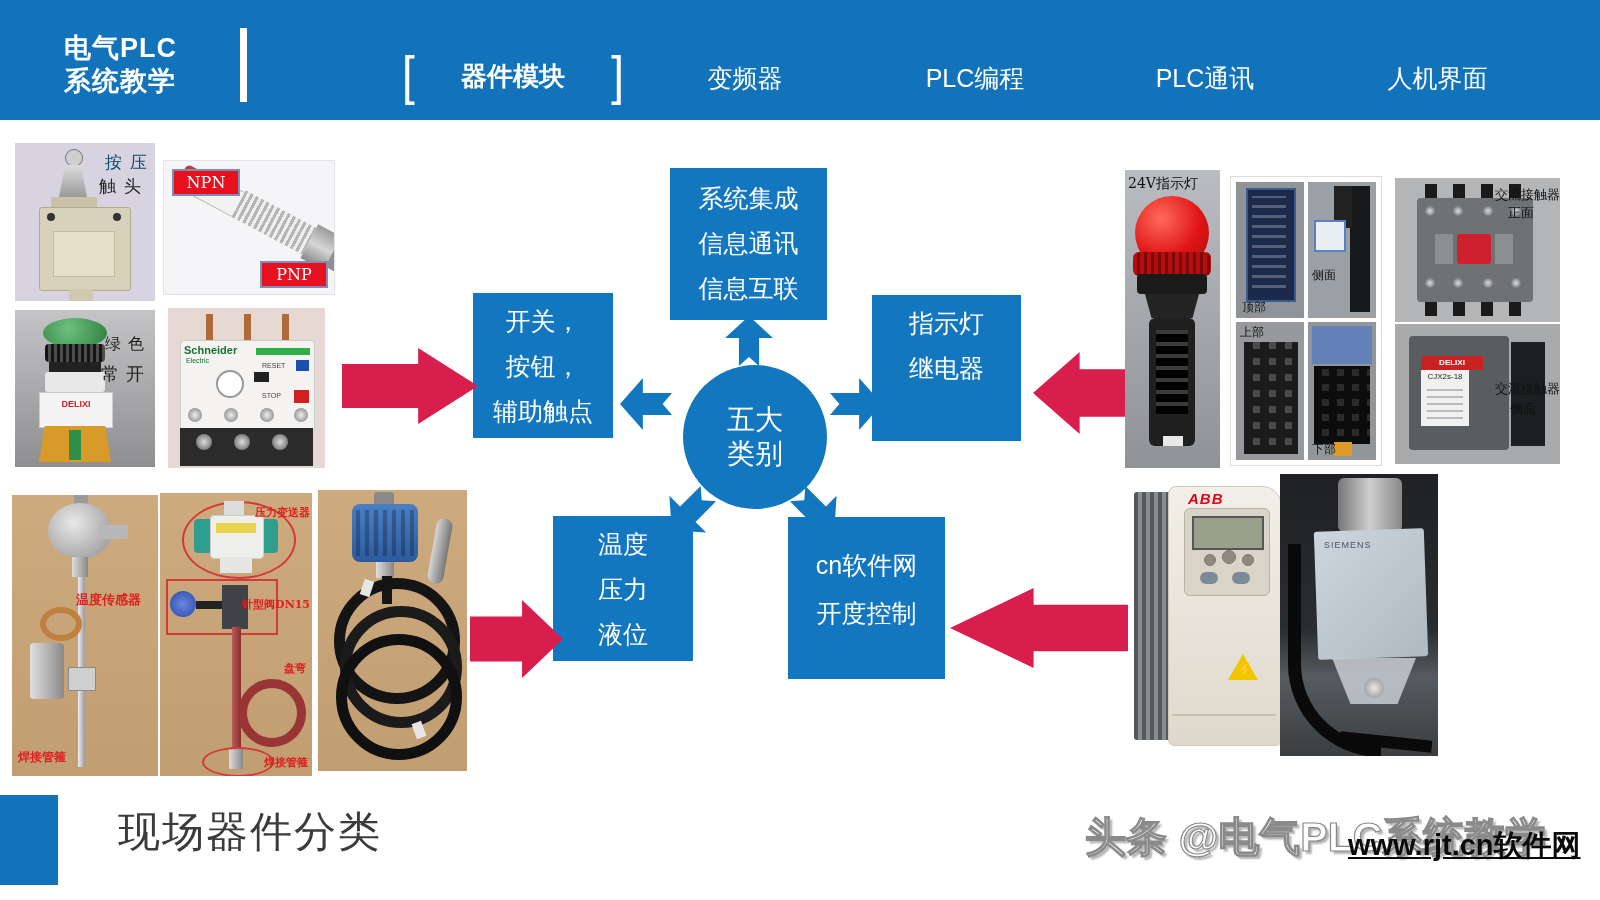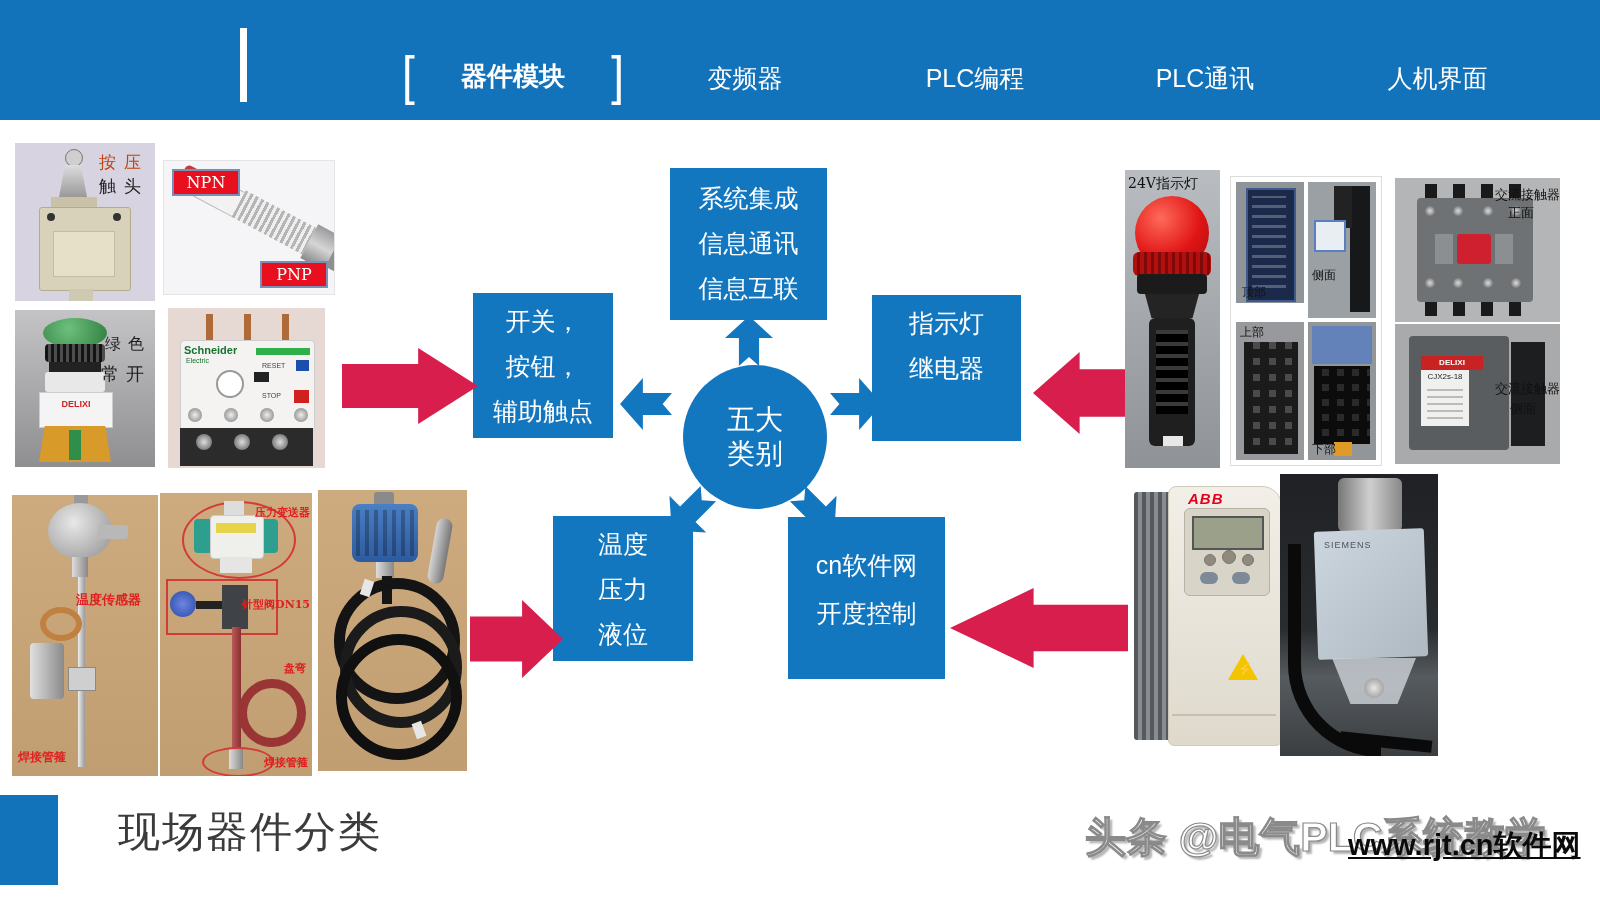--- a/index.html
+++ b/index.html
@@ -39,20 +39,24 @@
                  -webkit-text-stroke:1.2px #8a8a8a;text-shadow:3px 3px 2px #b5b5b5;white-space:nowrap;}
   .footer-watermark{position:absolute;left:1348px;top:826px;font-size:29px;font-weight:bold;color:#0a0a0a;
                     text-decoration:underline;white-space:nowrap;}
 </style>
 </head>
 <body>
 
 <div class="stage">
 
   <div class="header">
+    <div class="logo">
+      <div>电气PLC</div>
+      <div>系统教学</div>
+    </div>
     <div class="logo-divider"></div>
 
     <div class="nav-active">
       <span class="bracket">[</span>
       <span class="nav-active-label">器件模块</span>
       <span class="bracket">]</span>
     </div>
     <div class="nav-item" style="left:680px;width:130px;">变频器</div>
     <div class="nav-item" style="left:900px;width:150px;">PLC编程</div>
     <div class="nav-item" style="left:1130px;width:150px;">PLC通讯</div>
@@ -61,21 +65,21 @@
 
   <div class="ph" style="left:15px;top:143px;width:140px;height:158px;background:#d7d3e0;">
     <div class="abs" style="left:50px;top:6px;width:16px;height:16px;border-radius:50%;background:#cfcfcf;border:1px solid #777;"></div>
     <div class="abs" style="left:44px;top:22px;width:28px;height:32px;background:linear-gradient(#ddd,#999);clip-path:polygon(22% 0,78% 0,100% 100%,0 100%);"></div>
     <div class="abs" style="left:36px;top:54px;width:46px;height:10px;background:#c9c2a8;"></div>
     <div class="abs" style="left:24px;top:64px;width:90px;height:82px;background:#d9d2ba;border:1px solid #b3ab8e;border-radius:3px;"></div>
     <div class="abs" style="left:32px;top:70px;width:8px;height:8px;border-radius:50%;background:#333;"></div>
     <div class="abs" style="left:98px;top:70px;width:8px;height:8px;border-radius:50%;background:#333;"></div>
     <div class="abs" style="left:38px;top:88px;width:60px;height:44px;background:#e6e0c9;border:1px solid #c4bc9f;"></div>
     <div class="abs" style="left:54px;top:146px;width:24px;height:12px;background:#cfc9b2;"></div>
-    <div class="abs serifcn" style="right:6px;top:8px;font-size:17px;color:#c2410c;letter-spacing:8px;">按压</div>
+    <div class="abs serifcn" style="right:0;top:8px;font-size:17px;color:#0c4a6e;letter-spacing:8px;">按压</div>
     <div class="abs serifcn" style="right:6px;top:32px;font-size:17px;color:#222;letter-spacing:8px;">触头</div>
   </div>
 
   <div class="ph" style="left:163px;top:160px;width:170px;height:133px;background:#f5f5f7;border:1px solid #e4e4e8;">
     <div class="abs" style="left:28px;top:-6px;width:210px;height:40px;transform:rotate(28deg);transform-origin:left top;">
       <div class="abs" style="left:0;top:10px;width:22px;height:22px;background:#c23a3a;border-radius:5px;"></div>
       <div class="abs" style="left:20px;top:8px;width:44px;height:26px;background:#f2f2f2;border:1px solid #bbb;"></div>
       <div class="abs" style="left:64px;top:6px;width:80px;height:30px;background:repeating-linear-gradient(90deg,#b5b5b5 0 3px,#eee 3px 6px);"></div>
       <div class="abs" style="left:144px;top:2px;width:26px;height:38px;background:linear-gradient(#9a9a9a,#d6d6d6,#8a8a8a);"></div>
       <div class="abs" style="left:170px;top:6px;width:22px;height:30px;background:#8f8f8f;border-radius:4px;"></div>
@@ -222,21 +226,21 @@
     <div class="abs" style="left:10px;top:26px;width:74px;height:74px;border-radius:50%;background:radial-gradient(circle at 35% 30%,#ff6a5a,#e01515 55%,#a80b0b);"></div>
     <div class="abs" style="left:8px;top:82px;width:78px;height:24px;border-radius:6px;background:repeating-linear-gradient(90deg,#b40f0f 0 4px,#7e0909 4px 7px);"></div>
     <div class="abs" style="left:12px;top:104px;width:70px;height:20px;background:#1b1b1b;border-radius:4px;"></div>
     <div class="abs" style="left:20px;top:124px;width:54px;height:24px;background:#242424;clip-path:polygon(0 0,100% 0,88% 100%,12% 100%);"></div>
     <div class="abs" style="left:24px;top:148px;width:46px;height:128px;background:#1f1f1f;border-radius:6px;"></div>
     <div class="abs" style="left:31px;top:160px;width:32px;height:84px;background:repeating-linear-gradient(0deg,#000 0 8px,#3a3a3a 8px 12px);"></div>
     <div class="abs" style="left:38px;top:266px;width:20px;height:10px;background:#e8e8e8;"></div>
   </div>
 
   <div class="ph" style="left:1230px;top:176px;width:150px;height:288px;background:#fff;border:1px solid #ddd;">
-    <div class="abs" style="left:5px;top:5px;width:68px;height:121px;background:#8f9498;">
+    <div class="abs" style="left:5px;top:5px;width:68px;height:136px;background:#8f9498;">
       <div class="abs" style="left:10px;top:6px;width:46px;height:110px;background:#1b2a4a;border:2px solid #3d5web;border:2px solid #3d5a8c;"></div>
       <div class="abs" style="left:16px;top:14px;width:34px;height:92px;background:repeating-linear-gradient(0deg,rgba(255,255,255,.25) 0 3px,transparent 3px 10px);"></div>
       <div class="abs serifcn" style="left:6px;bottom:2px;font-size:12px;color:#111;">顶部</div>
     </div>
     <div class="abs" style="left:77px;top:5px;width:68px;height:136px;background:#9ba0a4;">
       <div class="abs" style="left:42px;top:4px;width:20px;height:126px;background:#17181a;"></div>
       <div class="abs" style="left:26px;top:4px;width:18px;height:42px;background:#222;"></div>
       <div class="abs" style="left:6px;top:38px;width:28px;height:28px;background:#e9eef2;border:2px solid #5a7fc0;"></div>
       <div class="abs serifcn" style="left:4px;bottom:34px;font-size:12px;color:#111;">侧面</div>
     </div>

